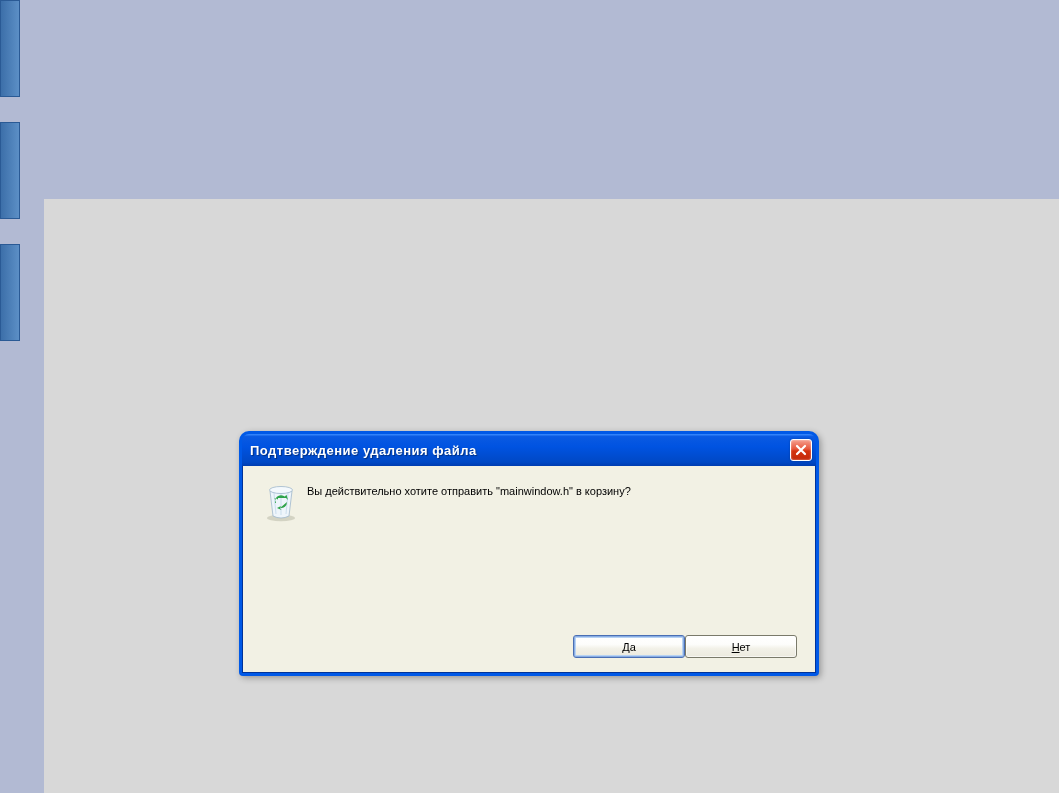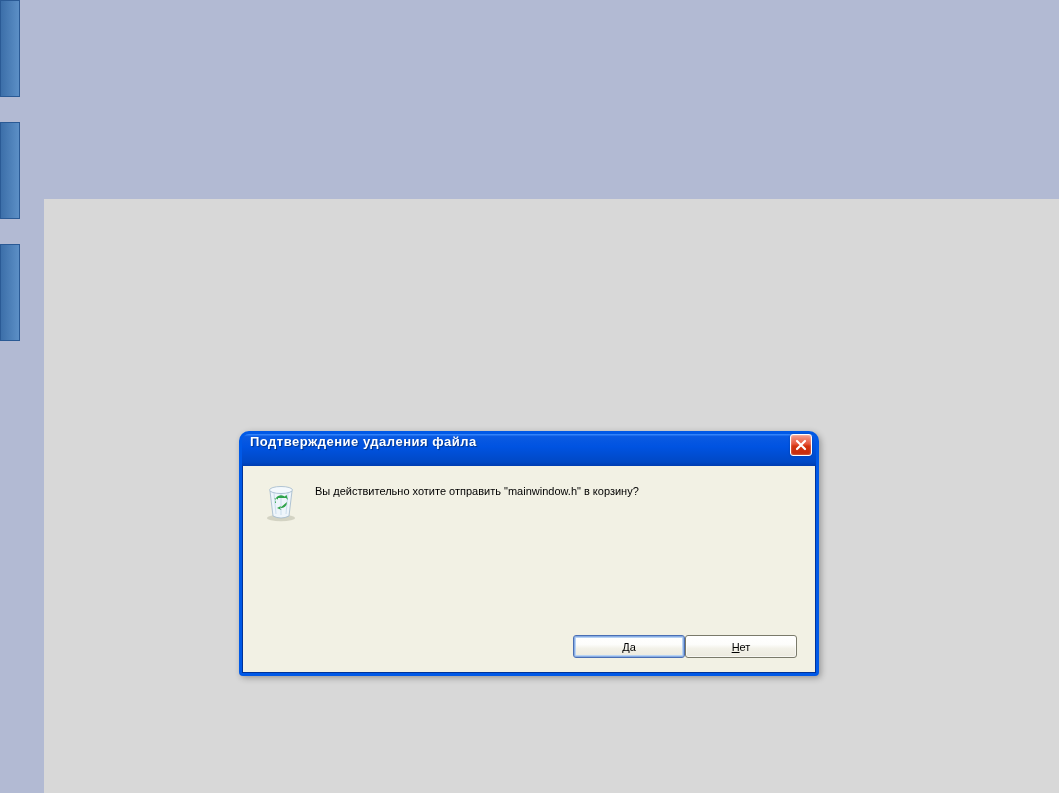--- a/index.html
+++ b/index.html
@@ -39,21 +39,21 @@
       background: #0059e7;
       border-radius: 10px 10px 4px 4px;
       box-shadow: 2px 2px 6px rgba(0,0,0,0.3);
       padding: 3px;
     }
     .titlebar {
       height: 32px;
       background: linear-gradient(to bottom, #3b8cff 0%, #0a5ae2 8%, #0053e1 40%, #0048c5 88%, #003db0 100%);
       border-radius: 7px 7px 0 0;
       display: flex;
-      align-items: flex-start;
+      align-items: center;
       justify-content: space-between;
       padding: 0 4px 0 8px;
       color: #ffffff;
       font-weight: bold;
       font-size: 13px;
       letter-spacing: 0.5px;
       text-shadow: 1px 1px 1px rgba(0,0,0,0.4);
     }
     .close-btn {
       width: 22px;
@@ -73,21 +73,21 @@
       background: #f2f1e4;
       height: calc(100% - 32px);
       border: 1px solid #003399;
       border-top: none;
       position: relative;
       padding: 16px 20px 14px 20px;
     }
     .msg-row {
       display: flex;
       align-items: flex-start;
-      gap: 16px;
+      gap: 8px;
     }
     .recycle-icon {
       width: 36px;
       height: 42px;
       flex-shrink: 0;
       margin-top: -2px;
     }
     .msg-text {
       color: #000;
       font-size: 11px;

